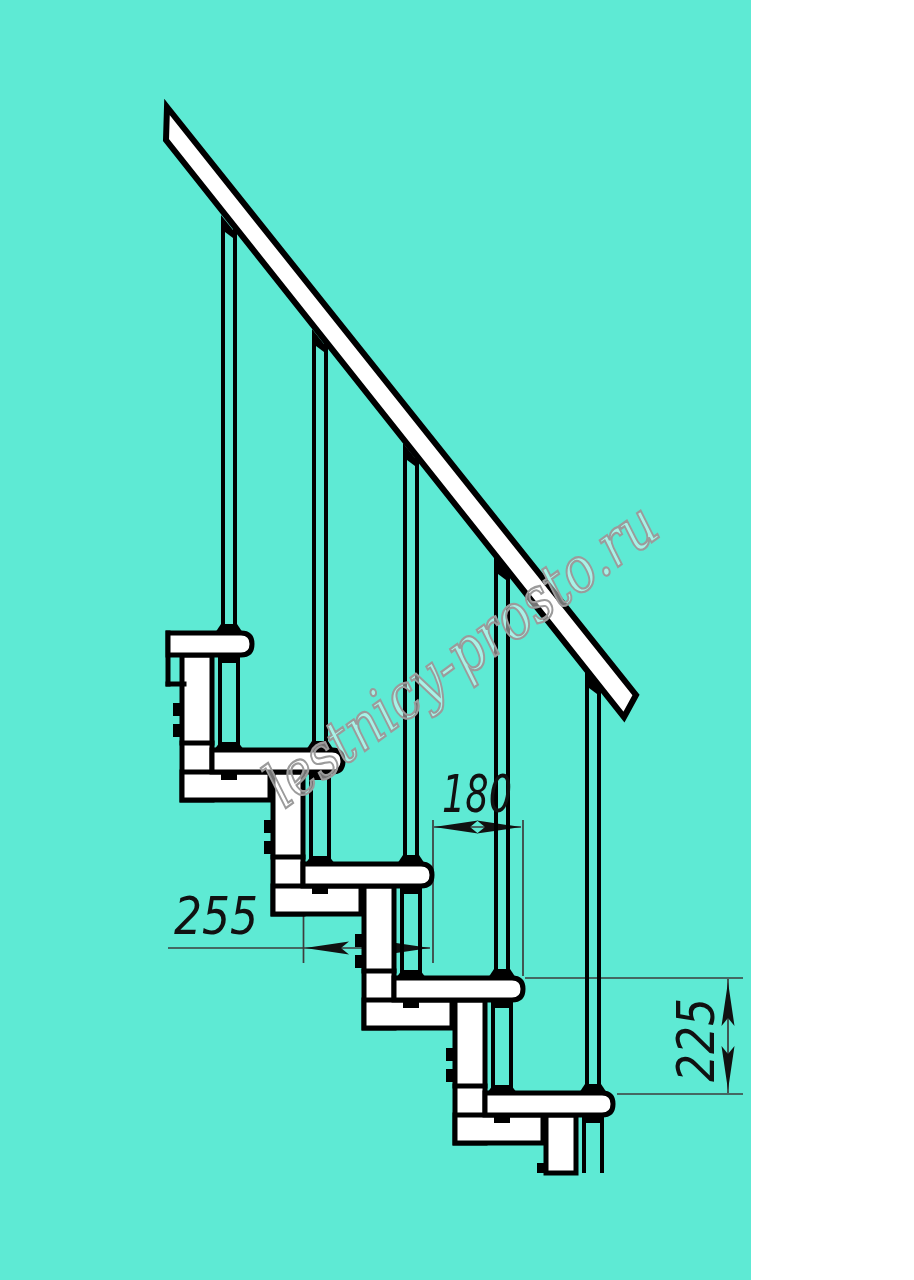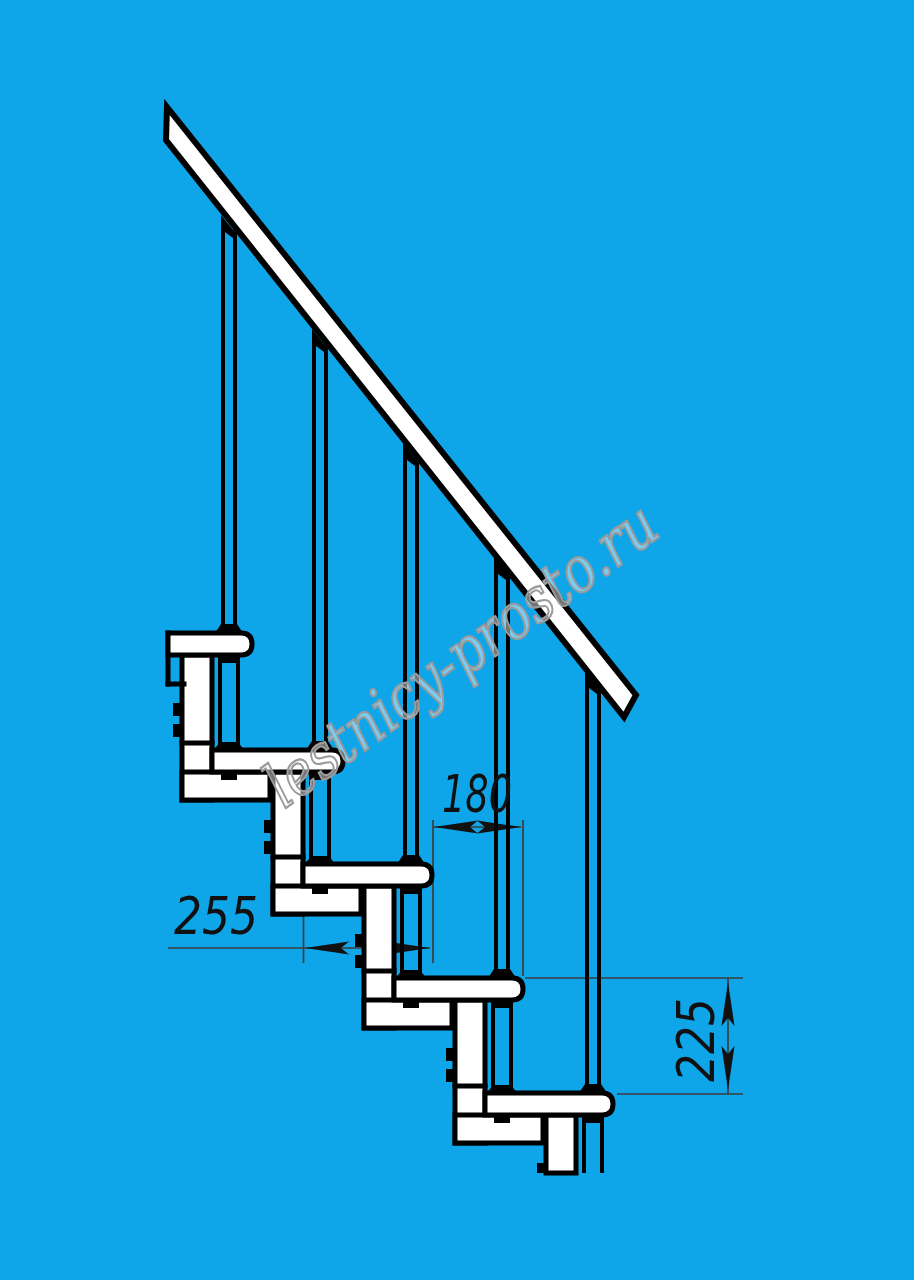--- a/index.html
+++ b/index.html
@@ -1,22 +1,23 @@
 <!DOCTYPE html>
 <html><head>
 <meta charset="utf-8">
 <style>
   html, body { margin: 0; padding: 0; background: #ffffff; }
   .canvas {
     position: relative;
-    width: 914px;
+    width: 722px;
     height: 1280px;
-    background: #0ea5e9;
+    background: #5eead4;
     overflow: hidden;
     font-family: "DejaVu Sans", "Liberation Sans", sans-serif;
+    padding-left: 29px;
   }
   svg { position: absolute; left: 0; top: 0; }
 
   
   .st   { stroke: #000000; stroke-width: 5; fill: none; stroke-linecap: square; }
   .stf  { stroke: #000000; stroke-width: 5; fill: #ffffff; }
   .st6  { stroke: #000000; stroke-width: 6; fill: #ffffff; }
   .bal  { stroke: #000000; stroke-width: 4; fill: none; stroke-linecap: butt; }
   .blk  { fill: #000000; stroke: none; }
 

